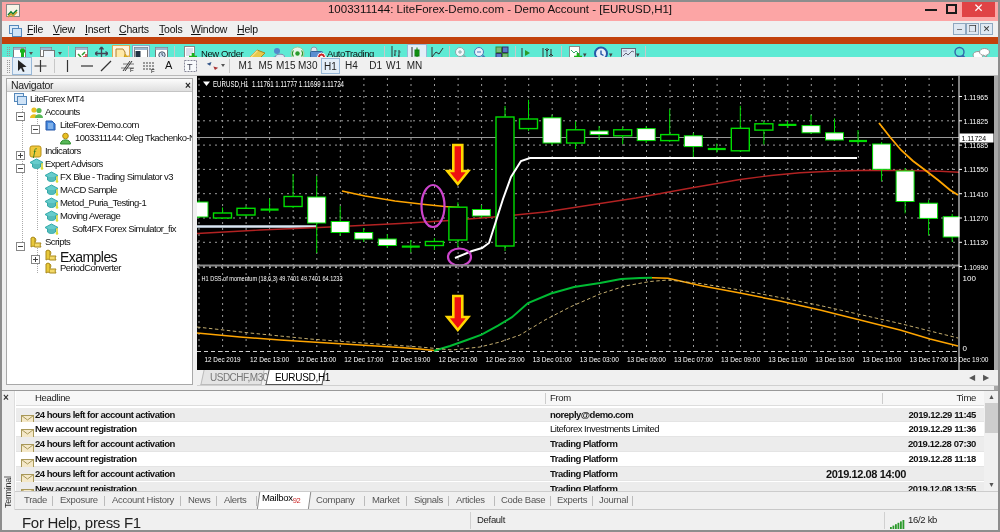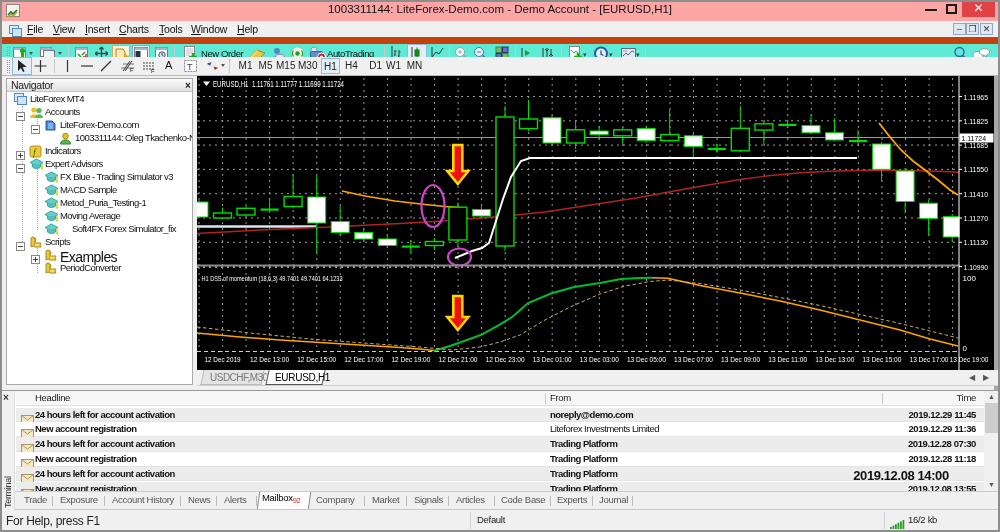--- a/index.html
+++ b/index.html
@@ -603,21 +603,21 @@
 <div class="abs" style="left:534px;top:1px;font-size:9.5px;letter-spacing:-0.5px;font-weight:bold;color:#111">Trading Platform</div>
 <div class="abs" style="left:810px;top:1px;width:150px;text-align:right;font-size:9.5px;letter-spacing:-0.4px;font-weight:bold;color:#111">2019.12.28 11:18</div>
 </div>
 <div class="abs" style="left:16px;top:75.7px;width:968px;height:14.8px;background:#ececec;border-bottom:1px solid #e4e4e4">
 <div class="abs" style="left:5px;top:2px"><svg width="13" height="9">
           <rect x="0.5" y="0.5" width="12" height="8" fill="#f4e8c8" stroke="#a89858"></rect>
           <path d="M0.5 0.5 l6 4.5 l6 -4.5" fill="none" stroke="#a89858"></path>
         </svg></div>
 <div class="abs" style="left:19px;top:1px;font-size:9.5px;letter-spacing:-0.5px;font-weight:bold;color:#111">24 hours left for account activation</div>
 <div class="abs" style="left:534px;top:1px;font-size:9.5px;letter-spacing:-0.5px;font-weight:bold;color:#111">Trading Platform</div>
-<div class="abs" style="left:810px;top:1px;width:150px;text-align:center;font-size:13px;letter-spacing:-0.4px;font-weight:bold;color:#111">2019.12.08 14:00</div>
+<div class="abs" style="left:810px;top:1px;width:150px;text-align:left;font-size:11px;letter-spacing:-0.4px;font-weight:bold;color:#111">2019.12.08 14:00</div>
 </div>
 <div class="abs" style="left:16px;top:90.5px;width:968px;height:14.8px;background:#ececec;border-bottom:1px solid #e4e4e4">
 <div class="abs" style="left:5px;top:2px"><svg width="13" height="9">
           <rect x="0.5" y="0.5" width="12" height="8" fill="#f4e8c8" stroke="#a89858"></rect>
           <path d="M0.5 0.5 l6 4.5 l6 -4.5" fill="none" stroke="#a89858"></path>
         </svg></div>
 <div class="abs" style="left:19px;top:1px;font-size:9.5px;letter-spacing:-0.5px;font-weight:bold;color:#111">New account registration</div>
 <div class="abs" style="left:534px;top:1px;font-size:9.5px;letter-spacing:-0.5px;font-weight:bold;color:#111">Trading Platform</div>
 <div class="abs" style="left:810px;top:1px;width:150px;text-align:right;font-size:9.5px;letter-spacing:-0.4px;font-weight:bold;color:#111">2019.12.08 13:55</div>
 </div>
@@ -649,21 +649,21 @@
 <div class="abs" style="left:364px;top:4px;width:1px;height:10px;background:#bbb"></div>
 <div class="abs" style="left:406px;top:4px;width:1px;height:10px;background:#bbb"></div>
 <div class="abs" style="left:448px;top:4px;width:1px;height:10px;background:#bbb"></div>
 <div class="abs" style="left:494px;top:4px;width:1px;height:10px;background:#bbb"></div>
 <div class="abs" style="left:550px;top:4px;width:1px;height:10px;background:#bbb"></div>
 <div class="abs" style="left:592px;top:4px;width:1px;height:10px;background:#bbb"></div>
 <div class="abs" style="left:632px;top:4px;width:1px;height:10px;background:#bbb"></div>
 </div>
 </div>
 <div class="abs" style="left:0;top:509px;width:1000px;height:23px;background:#f0f0f0;border-top:1px solid #c8c8c8">
-<div class="abs" style="left:6px;top:4px;font-size:12px;letter-spacing:-0.3px;color:#222">For Help, press F1</div>
+<div class="abs" style="left:22px;top:4px;font-size:15px;letter-spacing:-0.3px;color:#222">For Help, press F1</div>
 <div class="abs" style="left:470px;top:2px;width:1px;height:17px;background:#d0d0d0"></div>
 <div class="abs" style="left:477px;top:4px;font-size:9.5px;letter-spacing:-0.3px;color:#222">Default</div>
 <div class="abs" style="left:884px;top:2px;width:1px;height:17px;background:#d0d0d0"></div>
 <div class="abs" style="left:888px;top:5px"><svg width="18" height="12">
         <rect x="2.0" y="10.0" width="1.8" height="3.0" fill="#2a9a2a"></rect>
         <rect x="4.5" y="8.6" width="1.8" height="4.4" fill="#2a9a2a"></rect>
         <rect x="7.0" y="7.2" width="1.8" height="5.8" fill="#2a9a2a"></rect>
         <rect x="9.5" y="5.800000000000001" width="1.8" height="7.199999999999999" fill="#2a9a2a"></rect>
         <rect x="12.0" y="4.4" width="1.8" height="8.6" fill="#2a9a2a"></rect>
         <rect x="14.5" y="3.0" width="1.8" height="10.0" fill="#2a9a2a"></rect>

